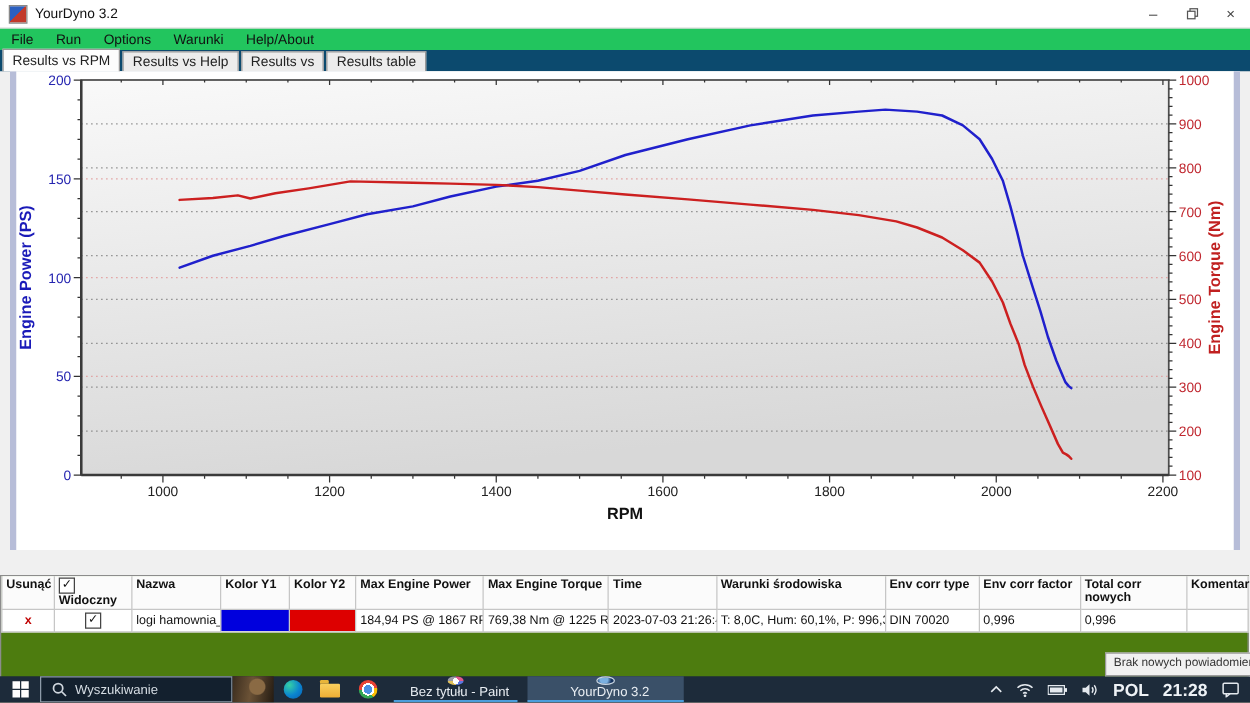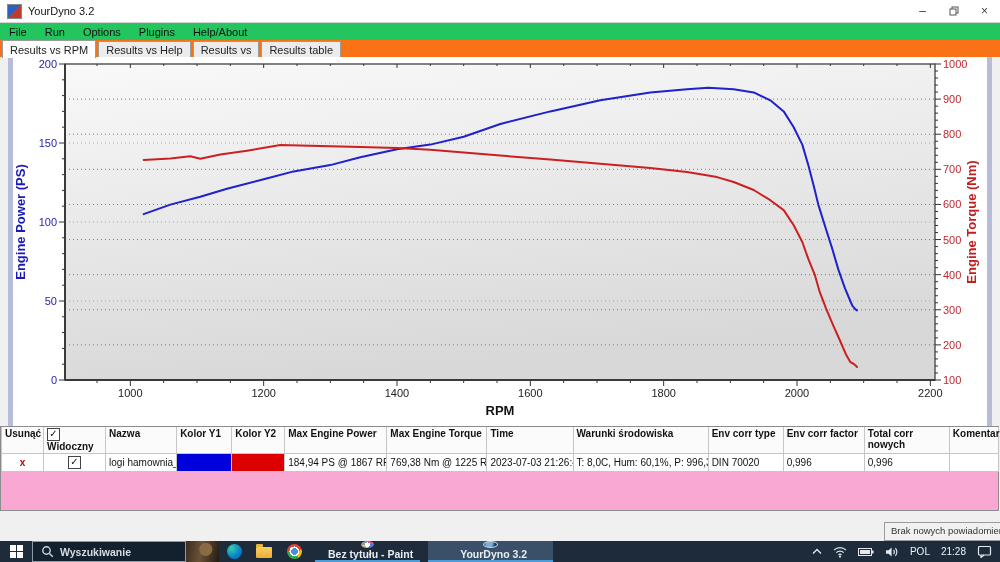--- a/index.html
+++ b/index.html
@@ -8,41 +8,41 @@
   
   .titlebar{position:absolute;left:0;top:0;width:100%;height:22px;background:#ffffff;border-bottom:1px solid #d5d5d5;display:flex;align-items:center;}
   .app-icon{width:13px;height:13px;margin:0 6px 0 7px;background:linear-gradient(135deg,#2b5fc0 48%,#c23a2b 48%);border:1px solid #888;}
   .titletext{font-size:11px;color:#111;}
   .wincontrols{position:absolute;right:0;top:0;height:22px;display:flex;}
   .winbtn{width:31px;height:22px;display:flex;align-items:center;justify-content:center;color:#444;font-size:12px;}
   
   .menubar{position:absolute;left:0;top:23px;width:100%;height:17px;background:#22c55e;display:flex;align-items:center;}
   .menuitem{font-size:11px;color:#111;padding:0 9px;}
   
-  .tabbar{position:absolute;left:0;top:40px;width:100%;height:17px;background:#f97316;display:flex;align-items:center;}
+  .tabbar{position:absolute;left:0;top:40px;width:100%;height:17px;background:#0c4a6e;display:flex;align-items:flex-end;}
   .tab{font-size:11px;color:#222;background:#ececec;border:1px solid #9a9a9a;border-bottom:none;padding:2px 7px 1px 7px;margin-left:2px;height:12px;}
   .tab.active{background:#fdfdfd;padding-top:3px;height:13px;position:relative;z-index:2;}
   
   .chart-panel{position:absolute;left:8px;top:57px;width:974px;height:383px;background:#ffffff;
                border-left:5px solid #b7bdd8;border-right:5px solid #b7bdd8;}
   #chartsvg text{font-family:"Liberation Sans","DejaVu Sans",sans-serif;}
   
-  .grid-wrap{position:absolute;left:0;top:426px;width:999px;height:85px;background:#f9a8d4;border:1px solid #8c8c8c;box-sizing:border-box;}
+  .grid-wrap{position:absolute;left:0;top:460px;width:999px;height:85px;background:#4d7c0f;border:1px solid #8c8c8c;box-sizing:border-box;}
   table.grid{border-collapse:collapse;table-layout:fixed;width:998px;background:#fff;font-size:10px;color:#111;}
   table.grid th{font-weight:bold;background:#fbfbfb;border:1px solid #c6c6c6;border-top:none;padding:1px 3px;text-align:left;vertical-align:top;height:21px;line-height:11px;}
   table.grid td{border:1px solid #c6c6c6;padding:1px 3px;height:15px;white-space:nowrap;overflow:hidden;}
   .cb{display:inline-block;width:11px;height:11px;background:#fff;border:1px solid #444;font-size:10px;line-height:10px;text-align:center;color:#111;vertical-align:middle;}
   .delmark{color:#c00000;font-weight:bold;text-align:center;font-size:10px;}
   td.ctr{text-align:center;}
   
   .statusbar{position:absolute;left:0;top:526px;width:100%;height:15px;background:#f0f0f0;border-top:1px solid #bdbdbd;display:flex;align-items:center;}
   .statustext{font-size:10.5px;color:#222;margin-left:4px;}
   .tooltip{position:absolute;left:884px;top:522px;height:13px;padding:2px 6px;background:#f1f1f1;border:1px solid #9b9b9b;font-size:9.5px;color:#333;z-index:5;white-space:nowrap;}
   
-  .taskbar{position:absolute;left:0;top:541px;width:100%;height:21px;background:#1d2b3a;display:flex;align-items:flex-end;font-weight:bold;}
+  .taskbar{position:absolute;left:0;top:541px;width:100%;height:21px;background:#1d2b3a;display:flex;align-items:flex-end;}
   .startbtn{width:32px;height:21px;display:flex;align-items:center;justify-content:center;}
   .winlogo{display:grid;grid-template-columns:6px 6px;grid-template-rows:6px 6px;gap:1px;}
   .winlogo span{background:#fefefe;}
   .searchbox{width:152px;height:19px;background:#13202e;border:1px solid #8d9aa8;display:flex;align-items:center;}
   .searchbox .mag{margin:0 6px 0 8px;}
   .searchtext{font-size:10.5px;color:#d6dde4;}
   .widgetimg{width:33px;height:21px;background:
       radial-gradient(circle at 60% 40%, #8a6a44 0 6px, transparent 7px),
       linear-gradient(100deg,#3a2c1e,#6b5236 45%,#241b12);}
   .tb-iconbtn{width:30px;height:21px;display:flex;align-items:center;justify-content:center;}
@@ -53,21 +53,21 @@
       radial-gradient(circle,#4a90e2 0 3.5px,#ffffff 3.5px 5px,transparent 5px),
       conic-gradient(from -40deg,#ea4335 0 33%,#fbbc05 33% 52%,#34a853 52% 85%,#ea4335 85%);}
   .taskbtn{height:21px;display:flex;align-items:center;box-sizing:border-box;border-bottom:2px solid #4a9ddb;padding:0 7px;flex-direction:column;}
   .taskbtn.active{background:#3a5068;}
   .tasklabel{font-size:10.5px;color:#e8edf2;margin-left:6px;white-space:nowrap;}
   .paint-ic{width:13px;height:13px;border-radius:50%;background:
       radial-gradient(circle at 50% 55%,#fff 0 2.5px,transparent 2.5px),
       conic-gradient(#e05a8a 0 25%,#5a77e0 25% 50%,#e0c05a 50% 75%,#9a9aa5 75%);}
   .yd-ic{width:13px;height:13px;border-radius:50%;border:1px solid #c8d4e0;background:radial-gradient(circle at 40% 35%,#7ab0e0 0 3px,#16345f 70%);}
   .tray{position:absolute;right:0;top:541px;height:21px;display:flex;align-items:center;gap:11px;padding-right:8px;}
-  .traytext{font-size:10px;color:#eef2f6;}
+  .traytext{font-size:14px;color:#eef2f6;font-weight:bold;}
   .trayicon{display:flex;align-items:center;}
 </style>
 </head>
 <body>
 
 <div class="screen">
 
   <div class="titlebar">
     <div class="app-icon"></div>
     <div class="titletext">YourDyno 3.2</div>
@@ -80,21 +80,21 @@
           </svg>
       </div>
       <div class="winbtn">×</div>
     </div>
   </div>
 
   <div class="menubar">
     <span class="menuitem">File</span>
     <span class="menuitem">Run</span>
     <span class="menuitem">Options</span>
-    <span class="menuitem">Plugins</span>
+    <span class="menuitem">Warunki</span>
     <span class="menuitem">Help/About</span>
   </div>
 
   <div class="tabbar">
     <div class="tab active">Results vs RPM</div>
     <div class="tab">Results vs Help</div>
     <div class="tab">Results vs</div>
     <div class="tab">Results table</div>
   </div>
 

